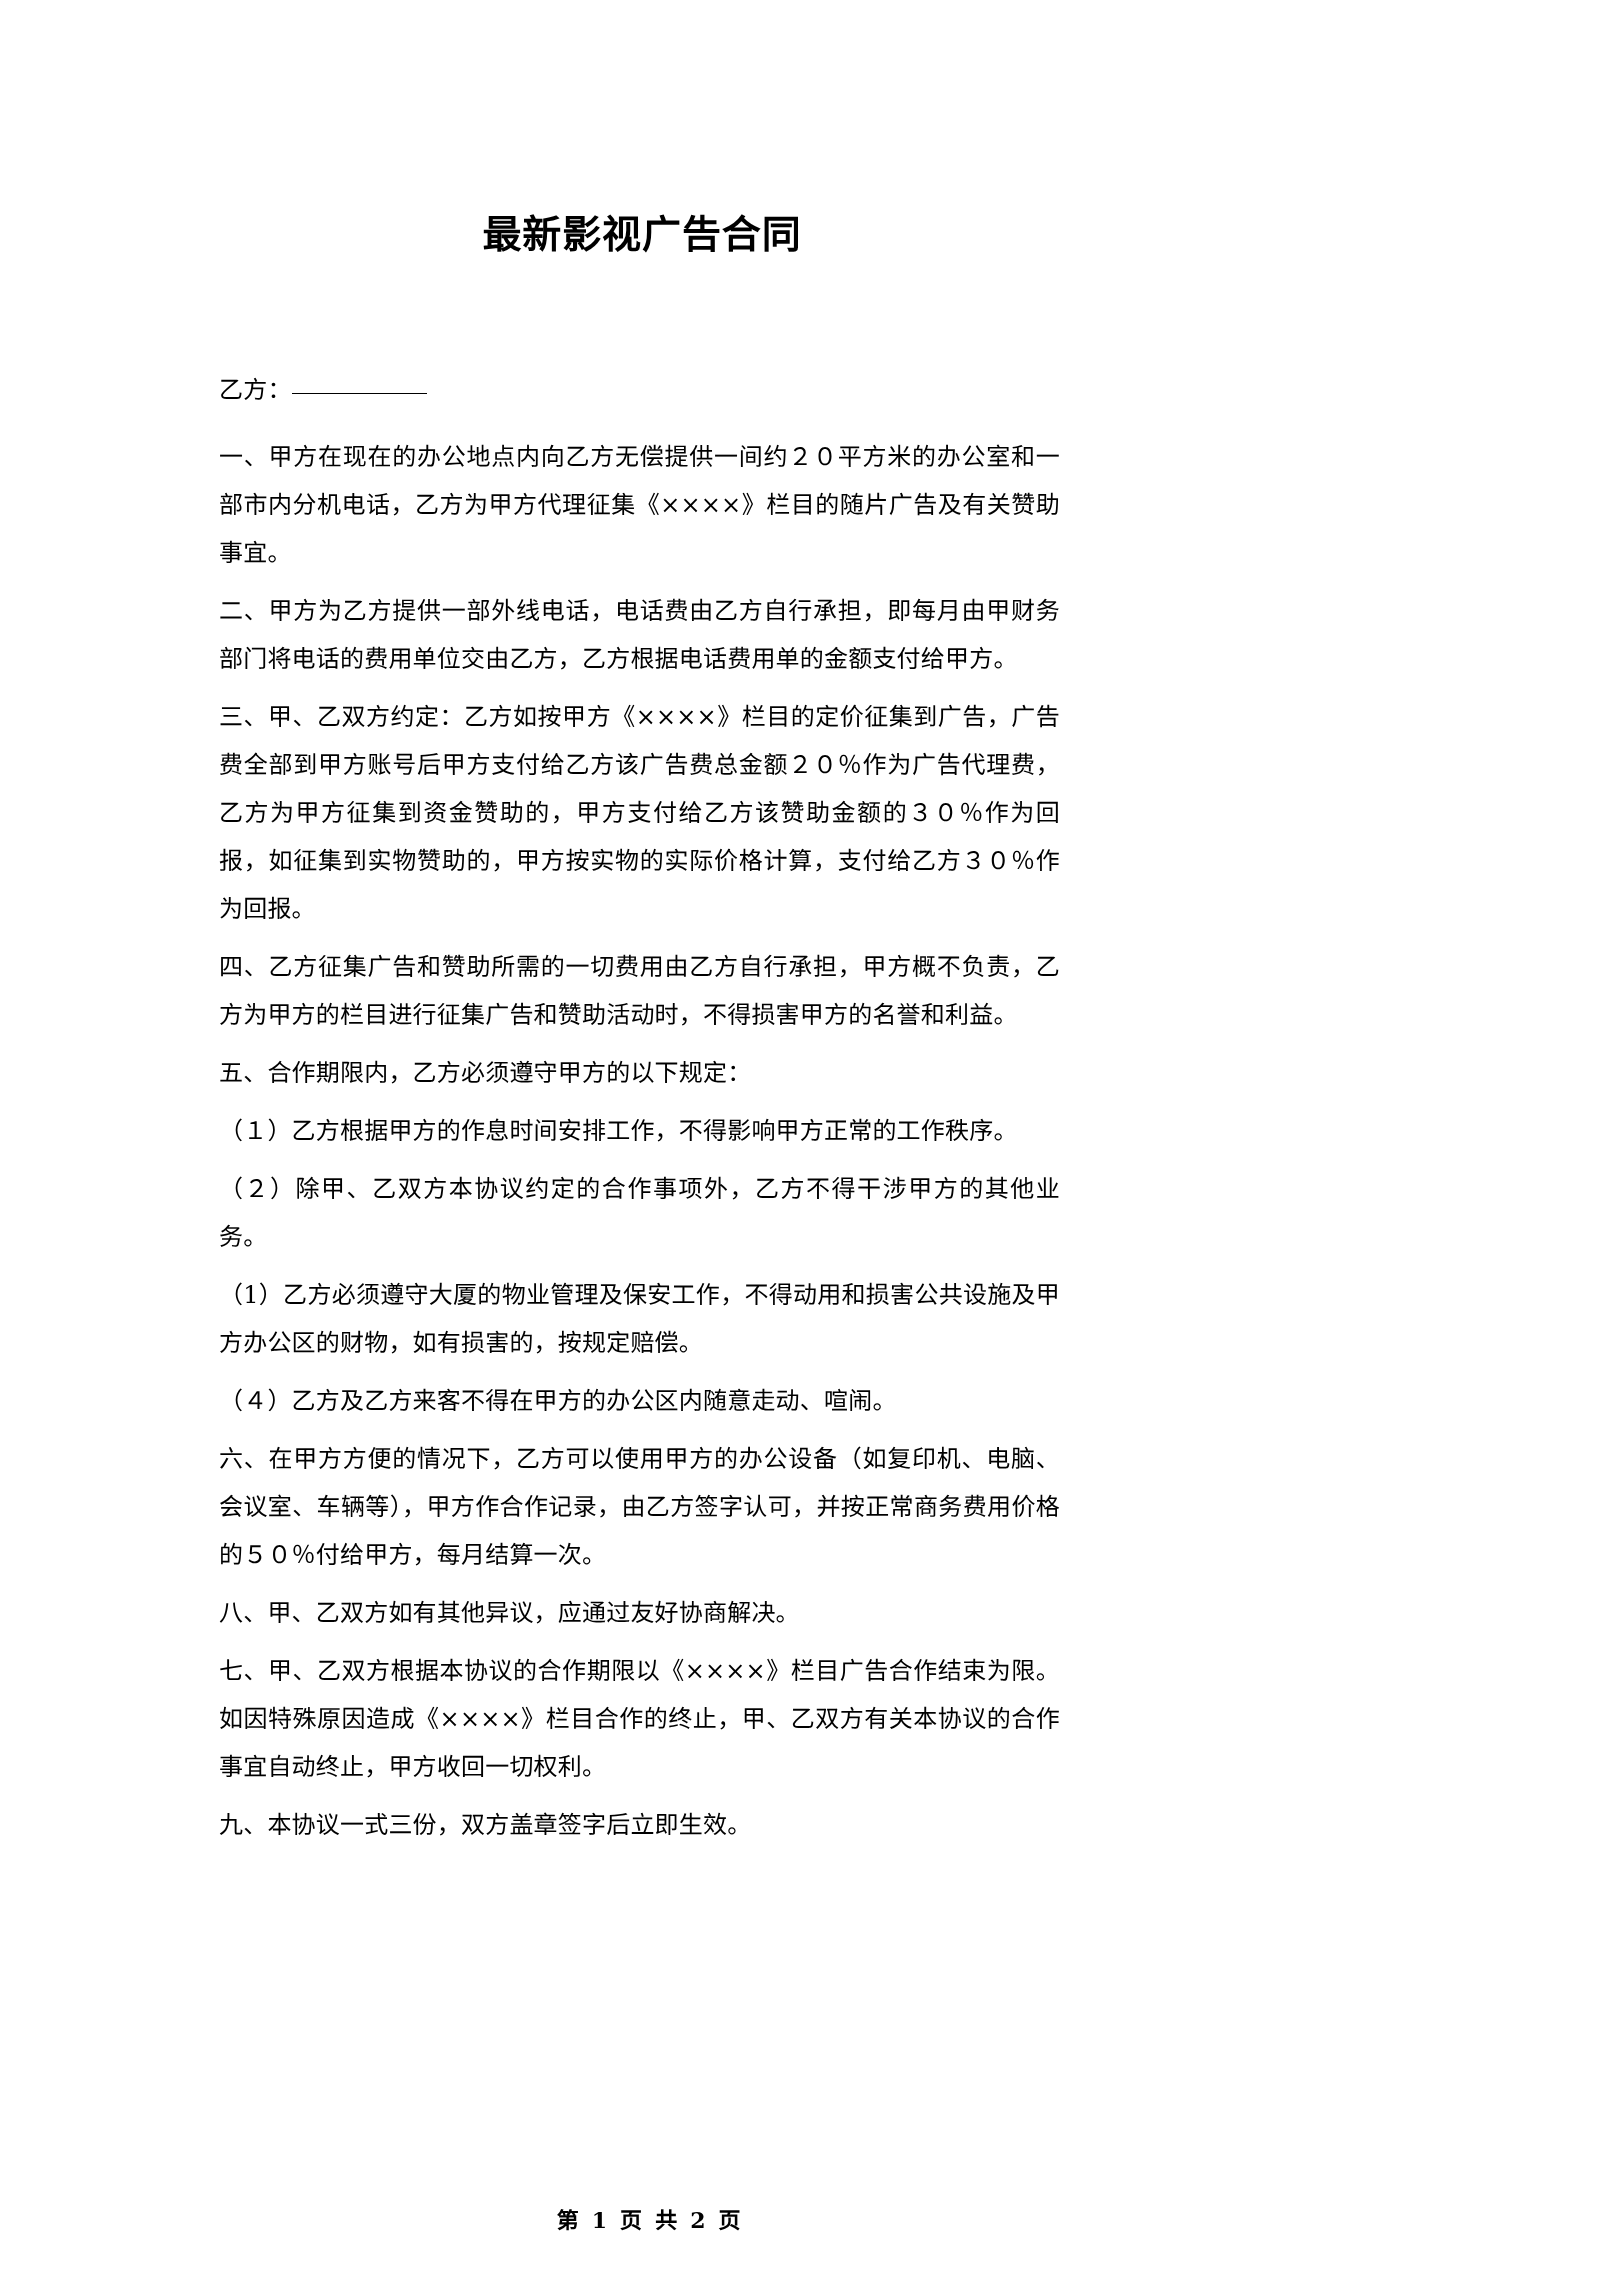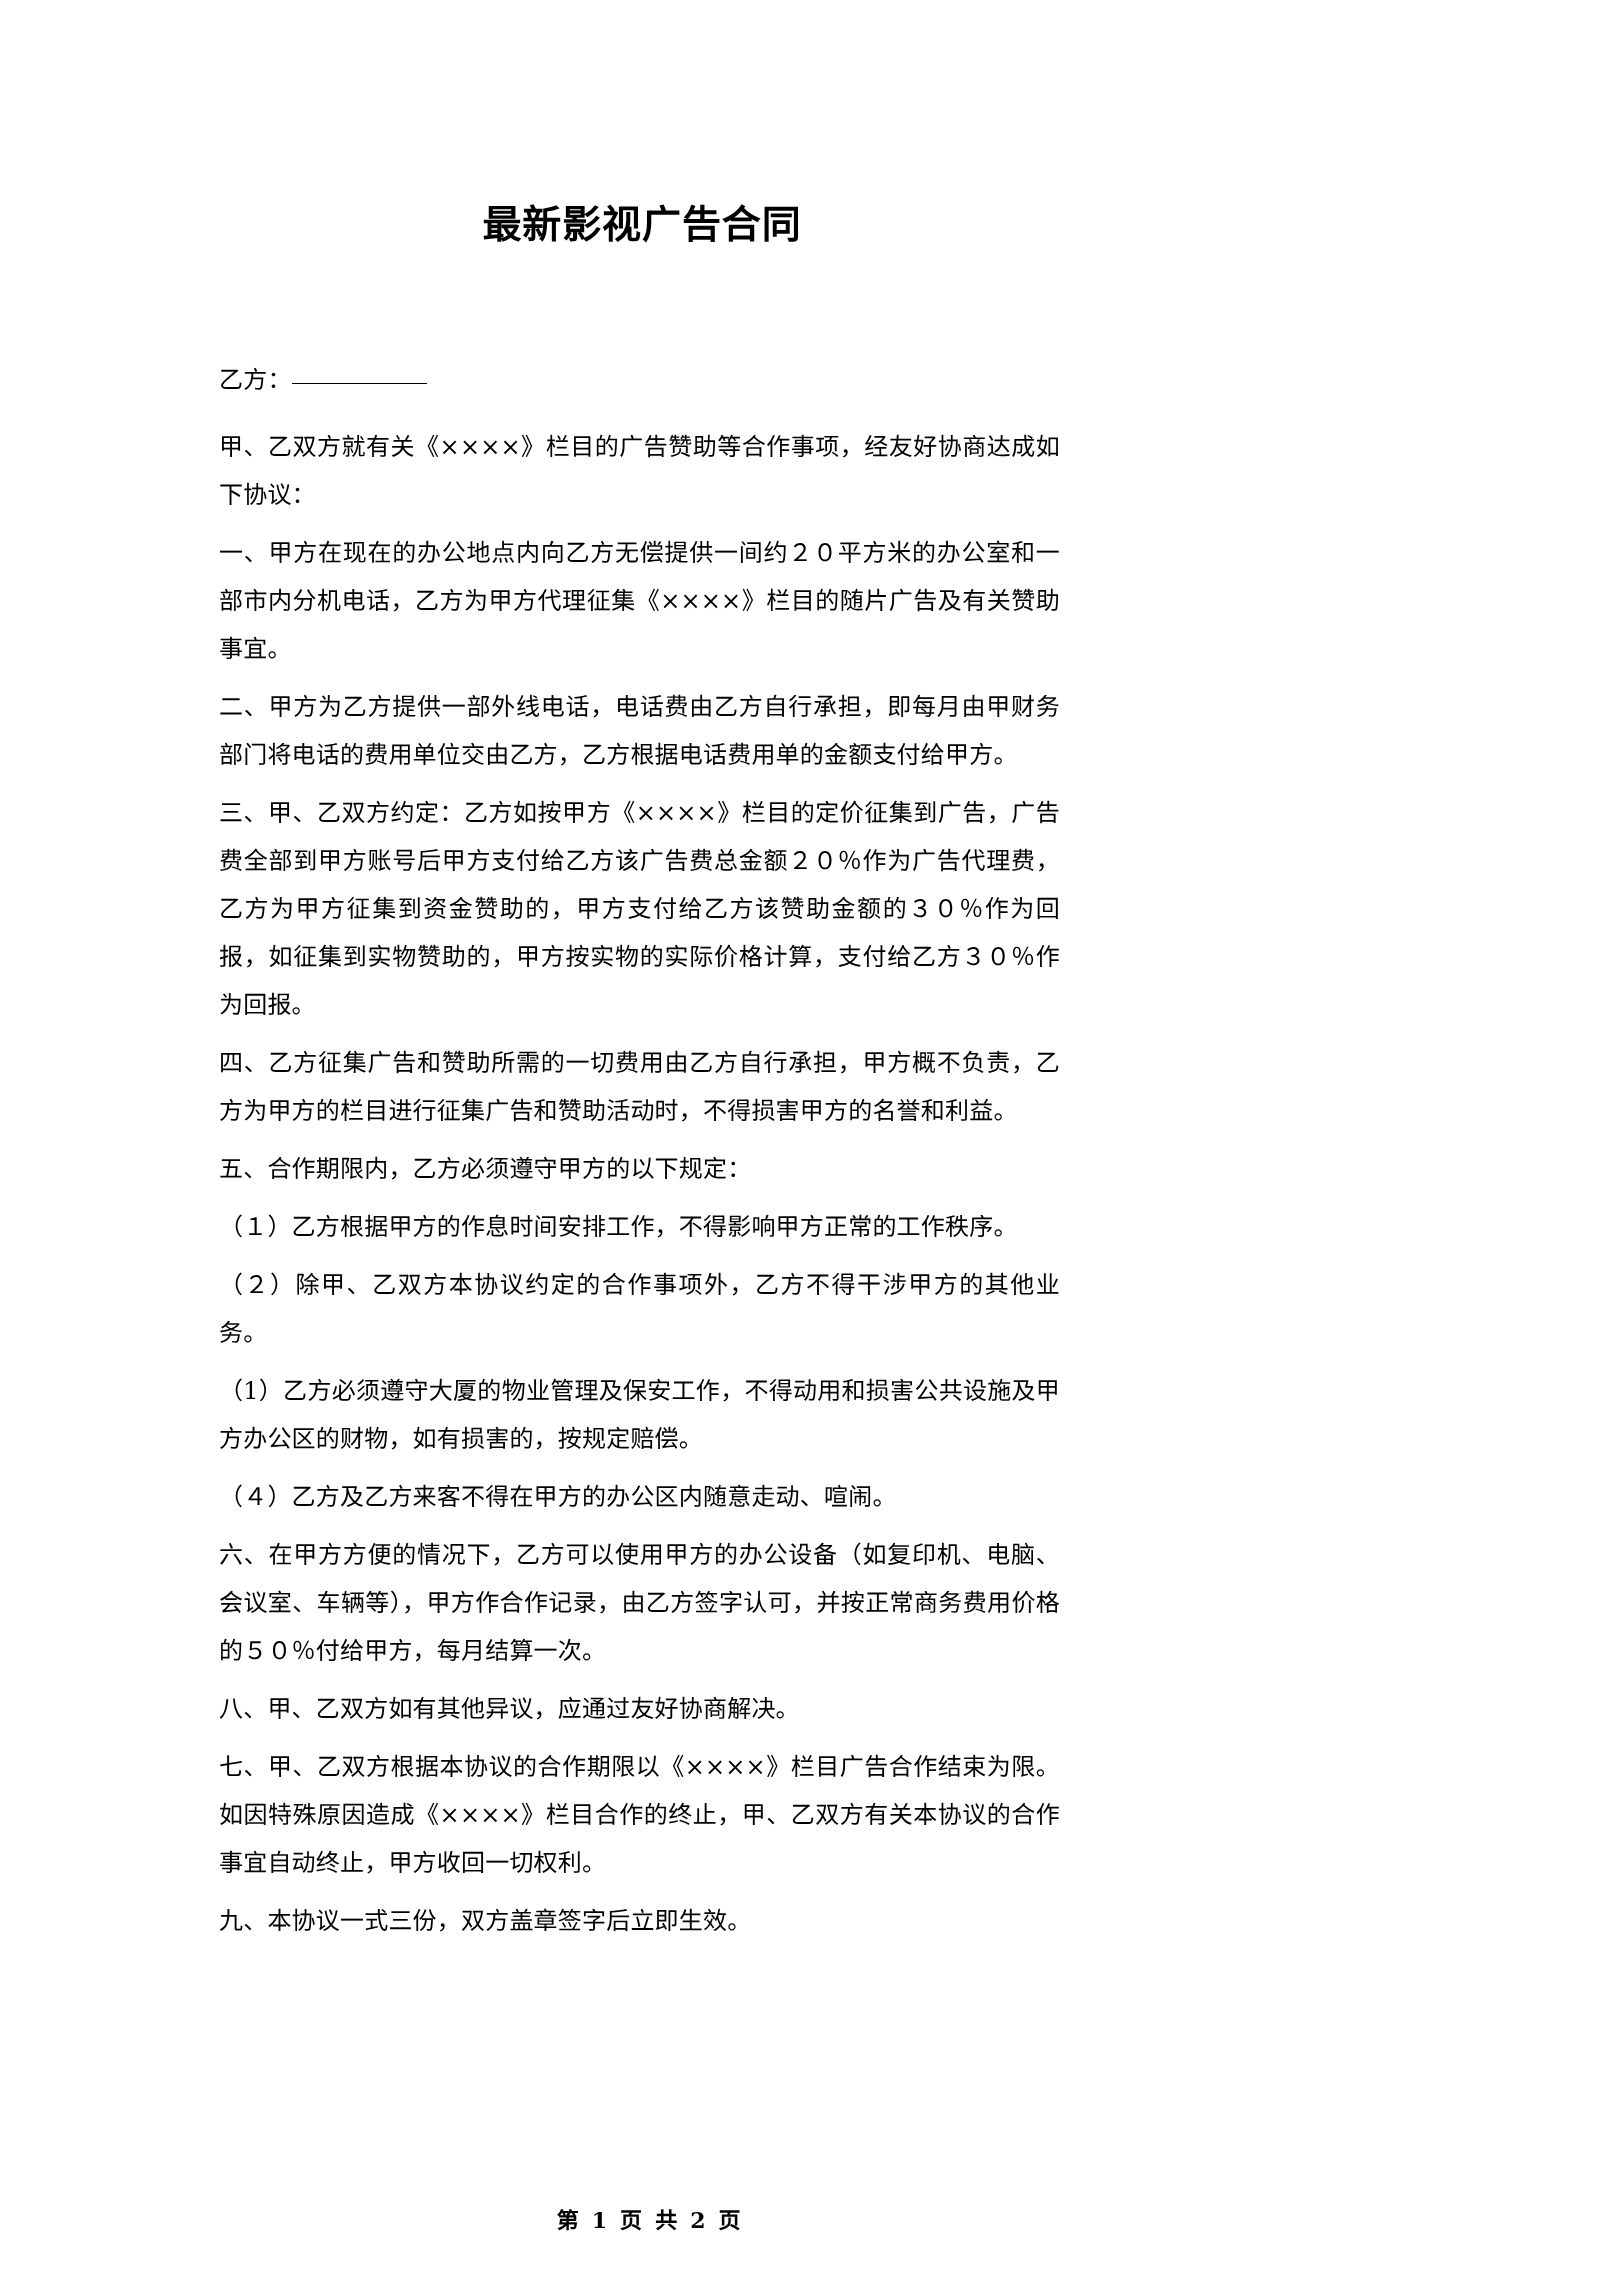--- a/index.html
+++ b/index.html
@@ -15,21 +15,21 @@
     position: relative;
     overflow: hidden;
   }
   .page {
     position: absolute;
     top: 0;
     left: 0;
     width: 1284px;
     height: 2294px;
     box-sizing: border-box;
-    padding: 0;
+    padding: 10px;
     background: #ffffff;
   }
   .doc-title {
     text-align: center;
     font-size: 39px;
     font-weight: bold;
     letter-spacing: 0.9px;
     margin: 0;
     padding-top: 193px;
     font-family: "DejaVu Serif", "Liberation Serif", serif;
@@ -81,21 +81,20 @@
 <div class="page">
 
   <h1 class="doc-title">最新影视广告合同</h1>
 
   <div class="body-wrap">
     <div class="content">
 
 
       <p class="para party"><span>乙方：</span><span class="blank-line"></span></p>
 
-      <p class="para">甲、乙双方就有关《××××》栏目的广告赞助等合作事项，经友好协商达成如下协议：</p>
       <p class="para">一、甲方在现在的办公地点内向乙方无偿提供一间约２０平方米的办公室和一部市内分机电话，乙方为甲方代理征集《××××》栏目的随片广告及有关赞助事宜。</p>
       <p class="para">二、甲方为乙方提供一部外线电话，电话费由乙方自行承担，即每月由甲财务部门将电话的费用单位交由乙方，乙方根据电话费用单的金额支付给甲方。</p>
       <p class="para">三、甲、乙双方约定：乙方如按甲方《××××》栏目的定价征集到广告，广告费全部到甲方账号后甲方支付给乙方该广告费总金额２０％作为广告代理费，乙方为甲方征集到资金赞助的，甲方支付给乙方该赞助金额的３０％作为回报，如征集到实物赞助的，甲方按实物的实际价格计算，支付给乙方３０％作为回报。</p>
       <p class="para">四、乙方征集广告和赞助所需的一切费用由乙方自行承担，甲方概不负责，乙方为甲方的栏目进行征集广告和赞助活动时，不得损害甲方的名誉和利益。</p>
       <p class="para">五、合作期限内，乙方必须遵守甲方的以下规定：</p>
       <p class="para">（１）乙方根据甲方的作息时间安排工作，不得影响甲方正常的工作秩序。</p>
       <p class="para">（２）除甲、乙双方本协议约定的合作事项外，乙方不得干涉甲方的其他业务。</p>
       <p class="para">（1）乙方必须遵守大厦的物业管理及保安工作，不得动用和损害公共设施及甲方办公区的财物，如有损害的，按规定赔偿。</p>
       <p class="para">（４）乙方及乙方来客不得在甲方的办公区内随意走动、喧闹。</p>
       <p class="para">六、在甲方方便的情况下，乙方可以使用甲方的办公设备（如复印机、电脑、会议室、车辆等），甲方作合作记录，由乙方签字认可，并按正常商务费用价格的５０％付给甲方，每月结算一次。</p>

